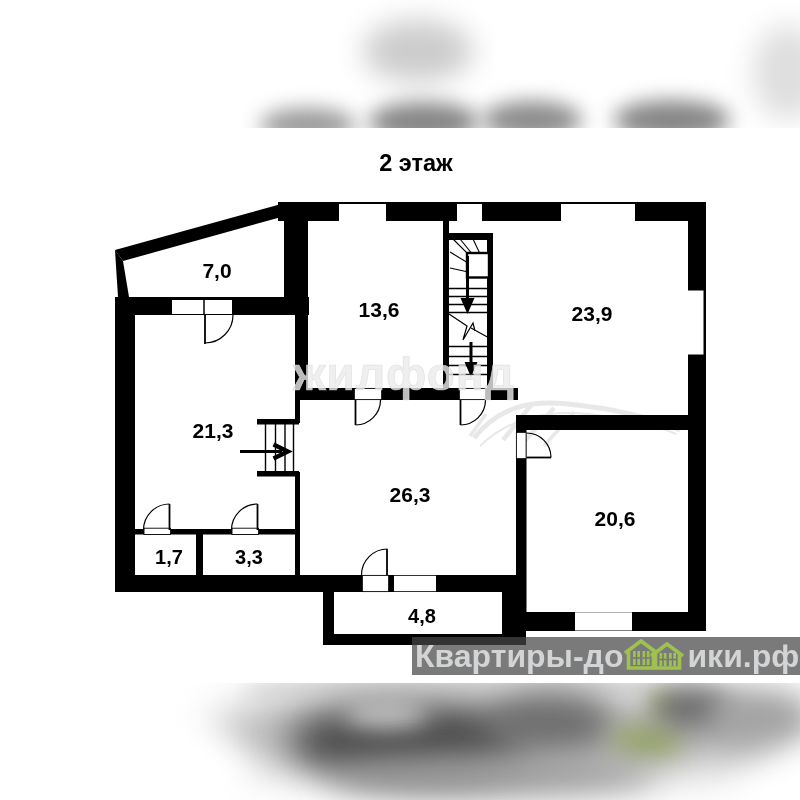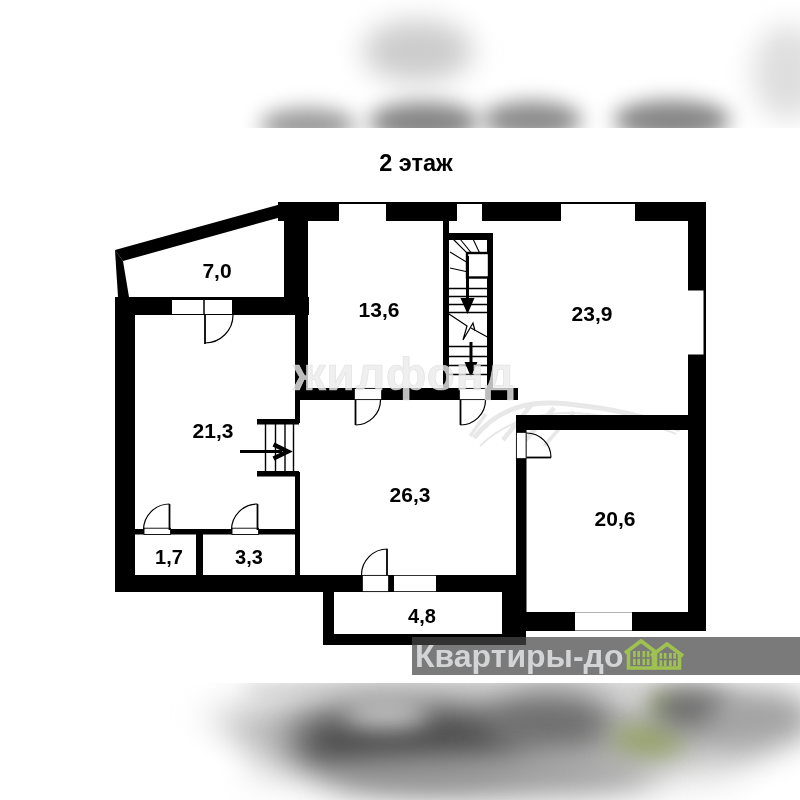--- a/index.html
+++ b/index.html
@@ -311,14 +311,15 @@
         <rect x="45" y="14" width="7" height="13" fill="#9fc150" stroke="none"></rect>
         <g stroke="#757575" stroke-width="1.5">
           <line x1="39" y1="14" x2="39" y2="27"></line>
           <line x1="48.5" y1="14" x2="48.5" y2="27"></line>
           <line x1="35.5" y1="20.5" x2="42.5" y2="20.5"></line>
           <line x1="45" y1="20.5" x2="52" y2="20.5"></line>
         </g>
       </g>
     </svg>
 
+    <span class="t">ики.рф</span>
   </div>
 </div>
 
 </body></html>

